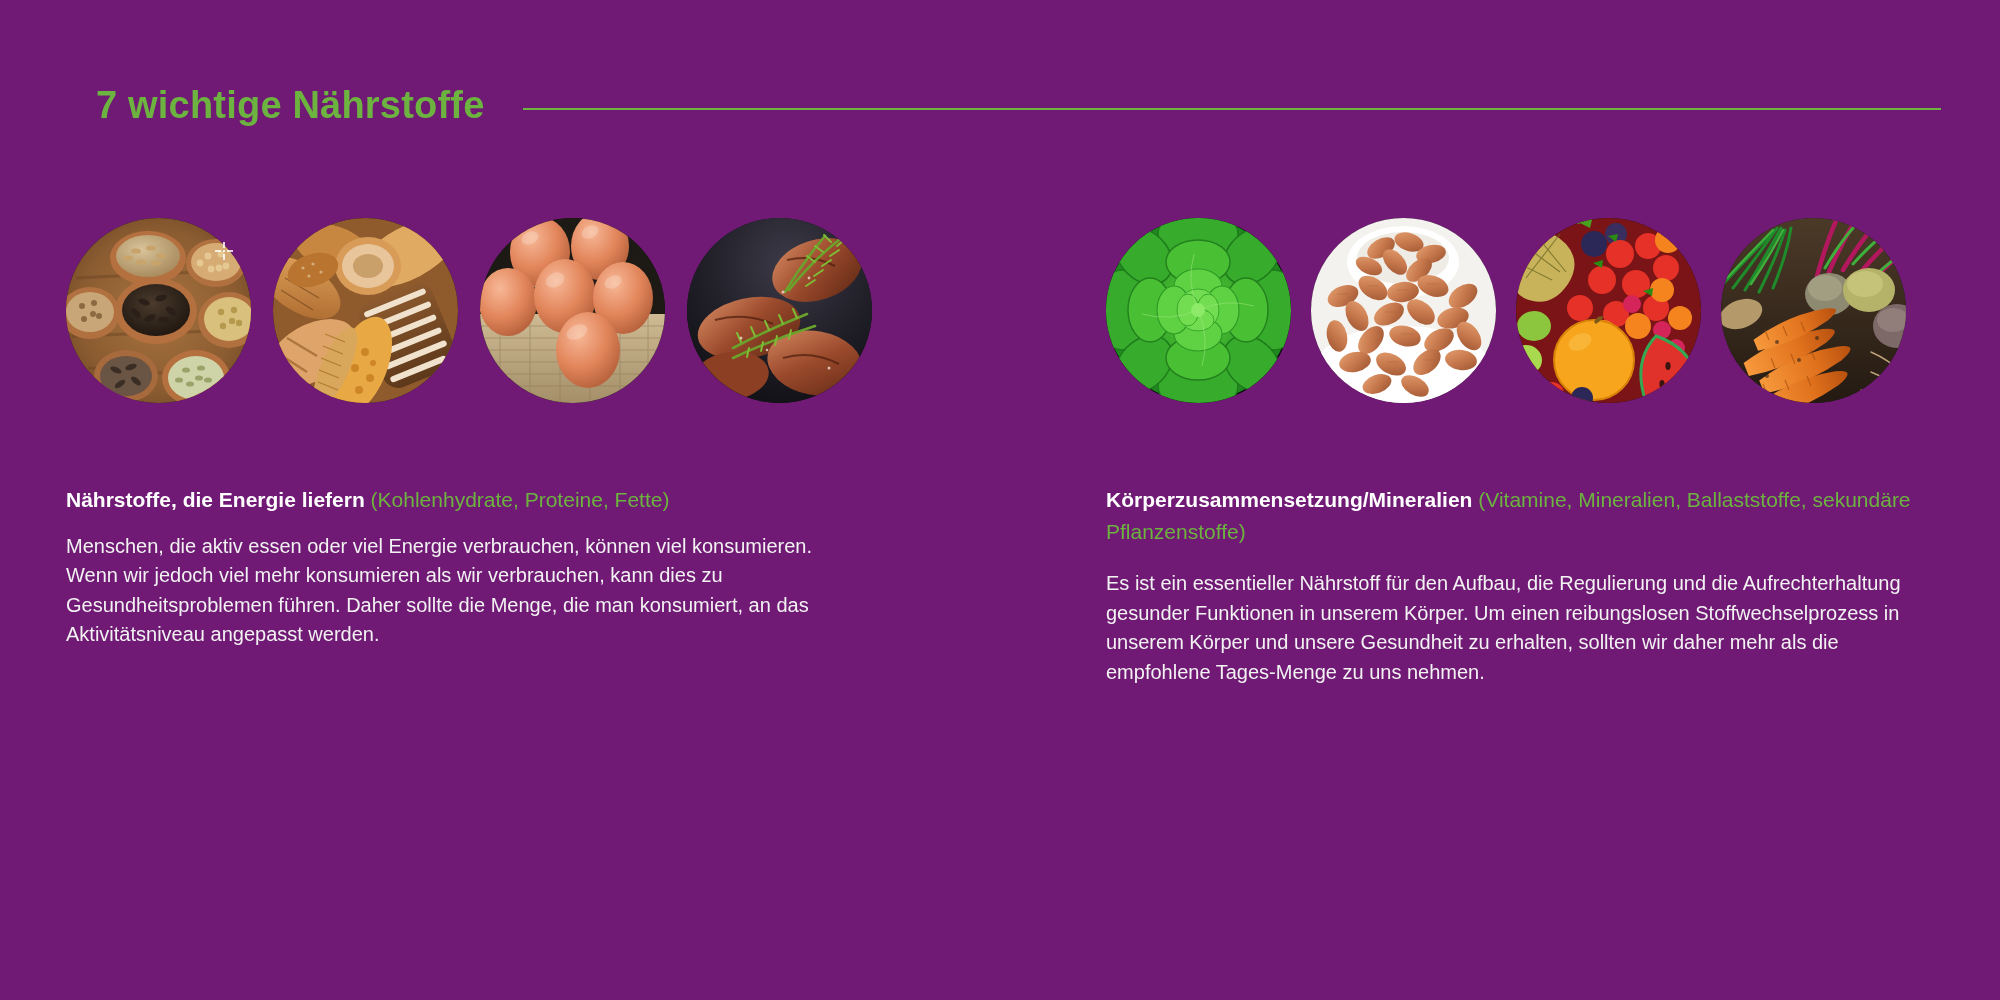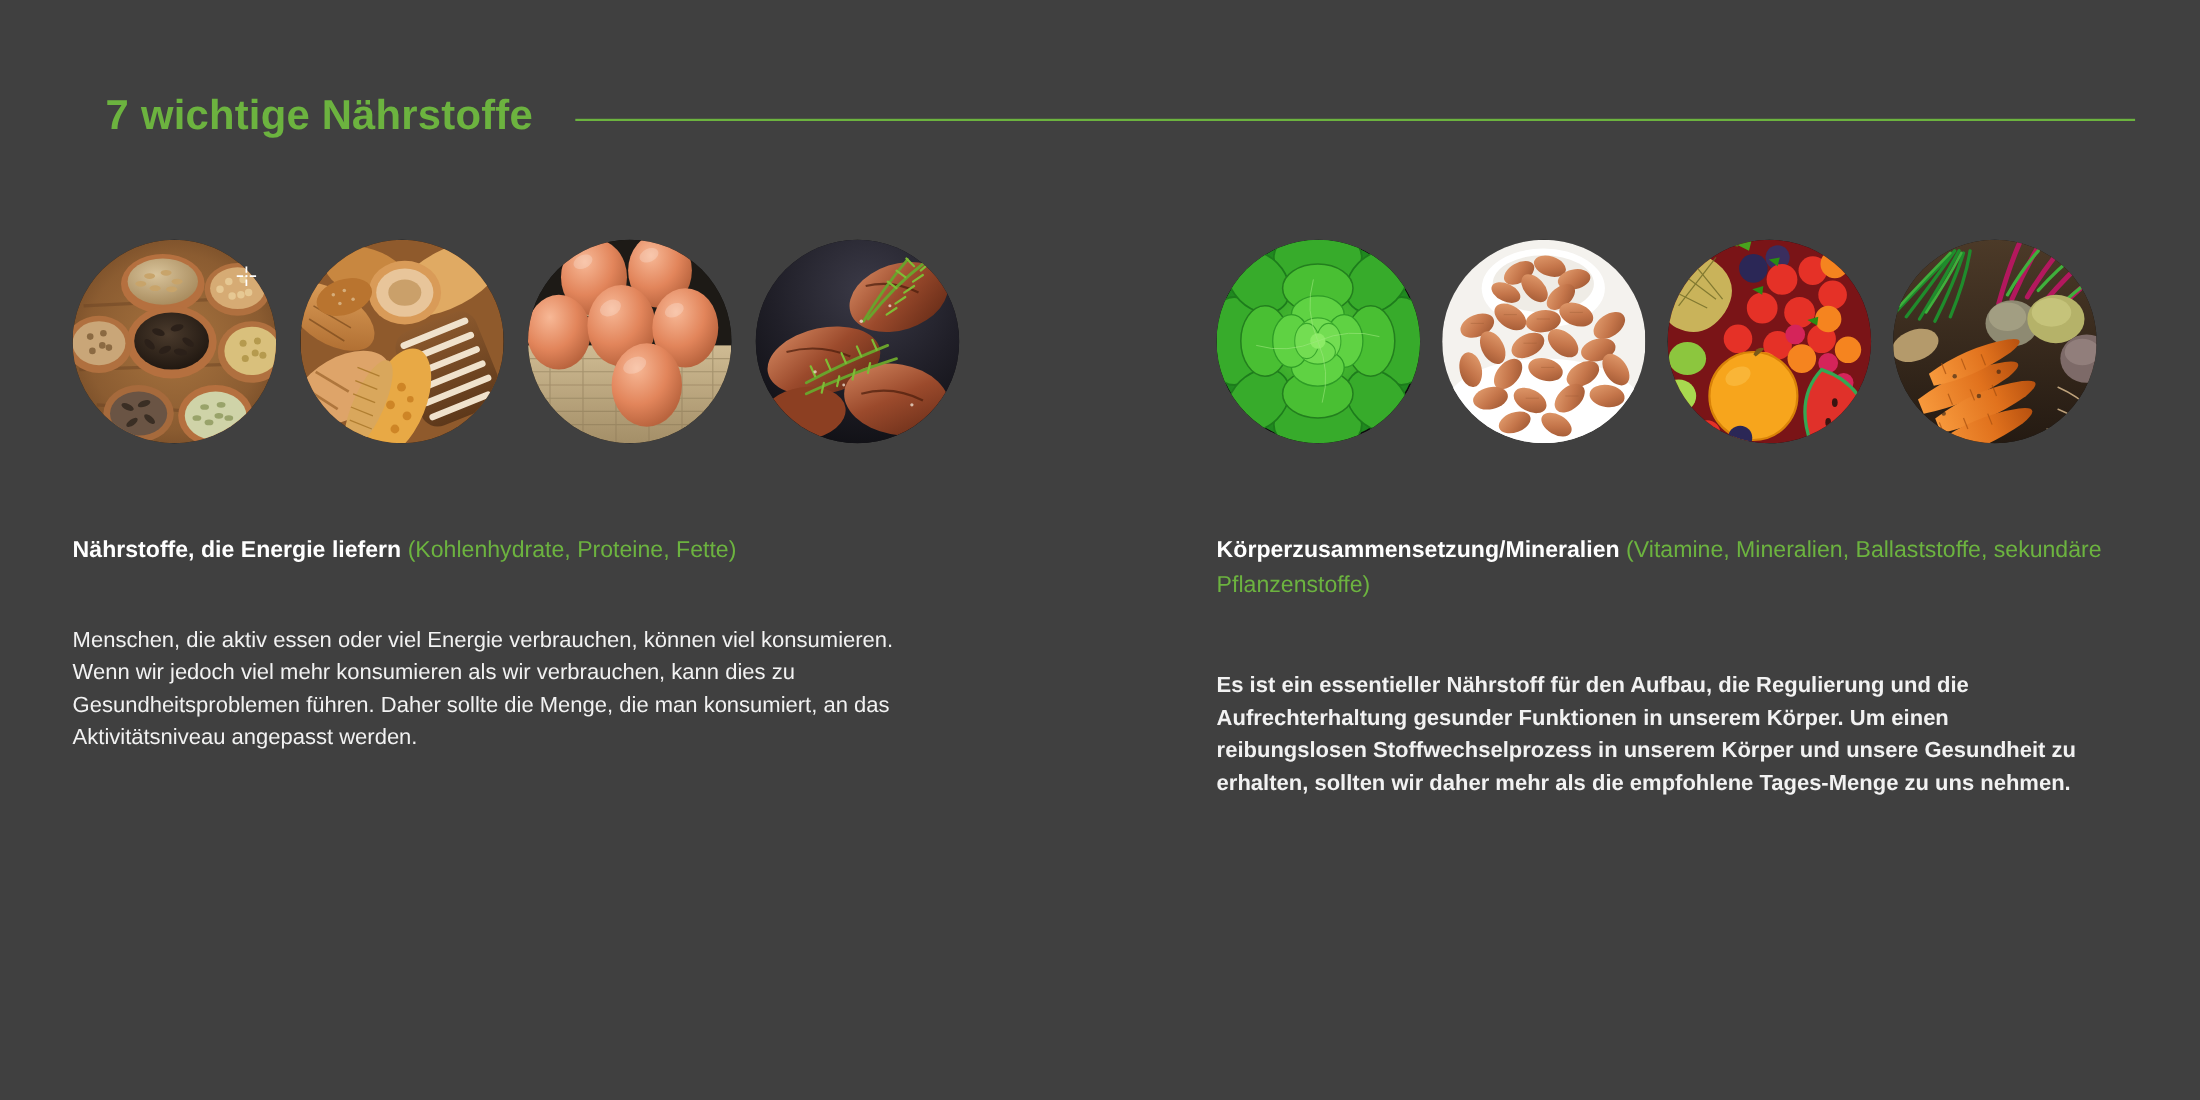--- a/index.html
+++ b/index.html
@@ -101,43 +101,43 @@
   }
   .column.right .section-heading { max-width: 830px; }
 
   .section-heading .accent {
     color: #6cb33f;
     font-weight: normal;
   }
 
   
   .body-text {
-    margin-top: 52px;
+    margin-top: 16px;
     font-size: 20px;
     line-height: 1.48;
     color: #f2f2f2;
     font-weight: normal;
     max-width: 790px;
   }
-  .column.right .body-text { max-width: 800px; margin-top: 62px; font-weight: bold; }
+  .column.right .body-text { max-width: 800px; margin-top: 22px; }
 
   
   .cursor {
     position: absolute;
     left: 216px;
     top: 243px;
     width: 18px;
     height: 18px;
     pointer-events: none;
   }
 </style>
 </head>
 <body style="background: rgb(11, 11, 11);">
 
-<div class="slide" style="background: #404040;">
+<div class="slide" style="background: #701a75;">
 
   <div class="title-row">
     <div class="page-title" style="color: rgb(108, 179, 63);">7 wichtige Nährstoffe</div>
     <div class="title-rule" style="background: rgb(108, 179, 63);"></div>
   </div>
 
   <div class="columns">
 
     <div class="column left">
 

